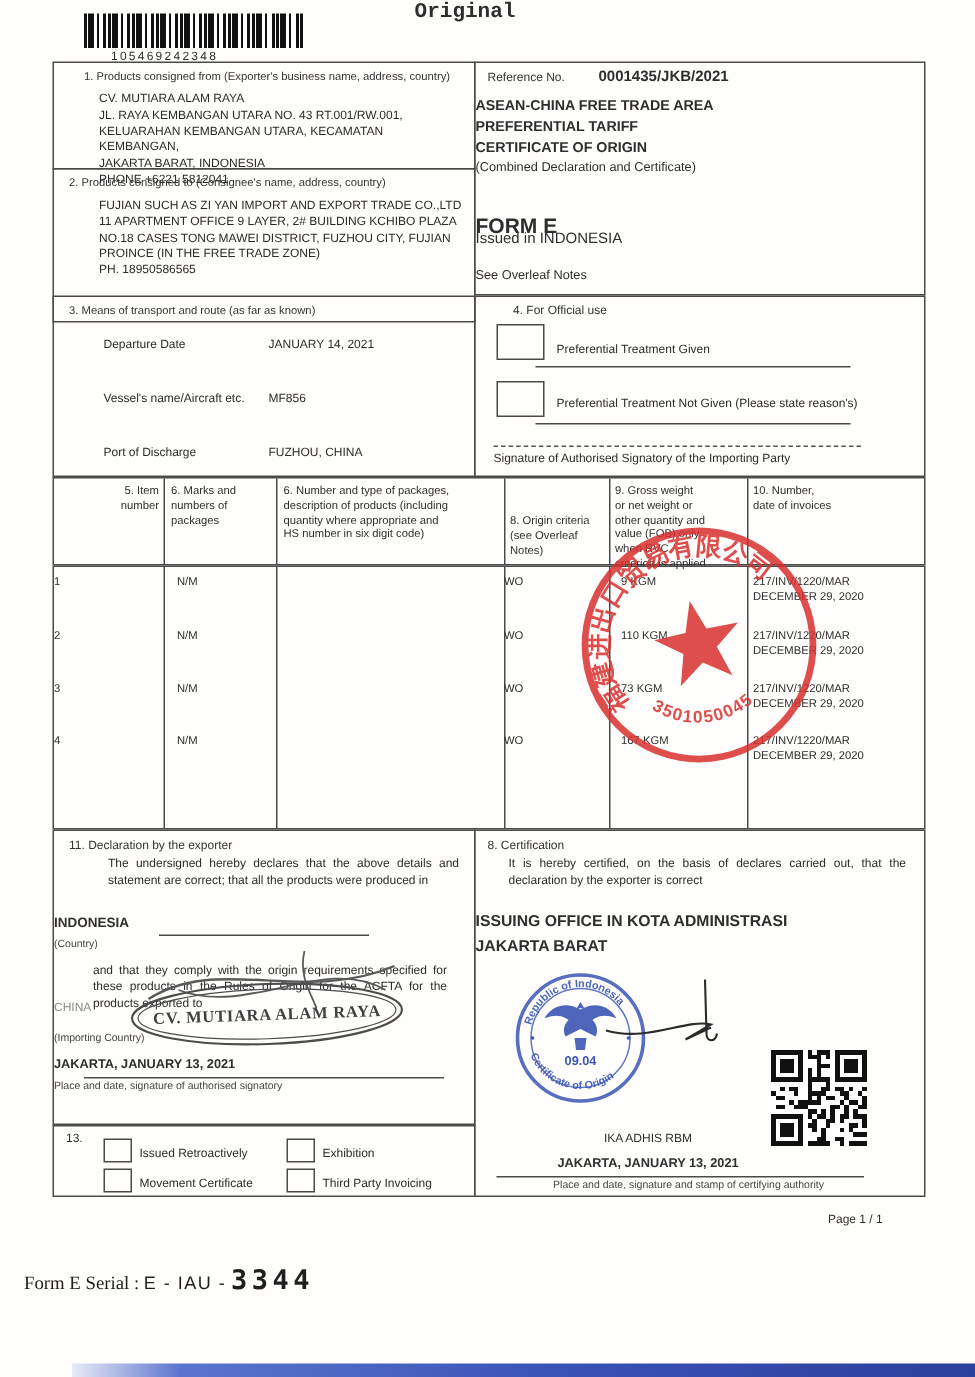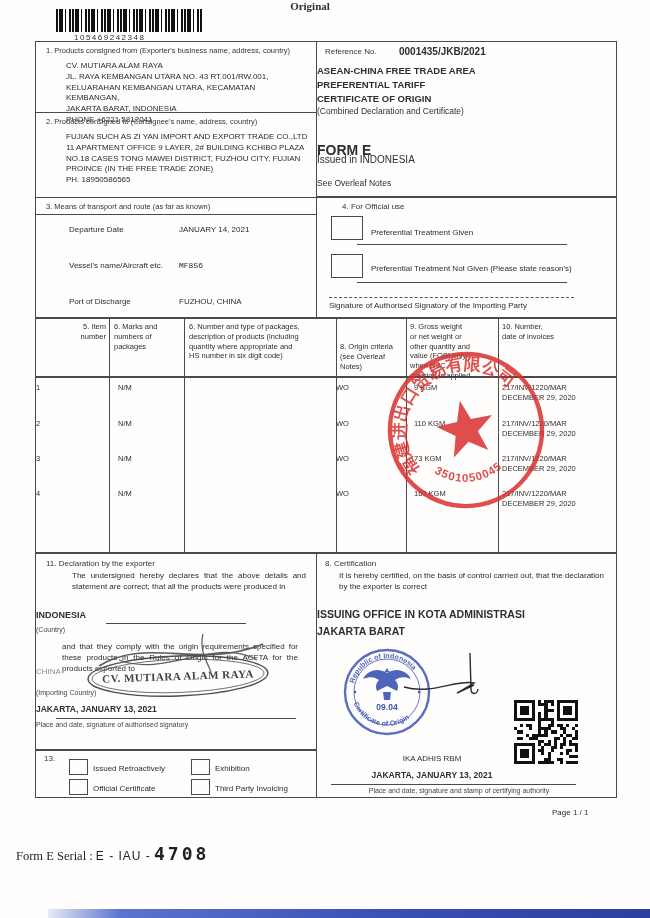--- a/index.html
+++ b/index.html
@@ -22,27 +22,27 @@
   
   .vline{position:absolute;top:0;bottom:0;border-left:1px solid #4a4a4a;}
   .cell{position:absolute;font-size:7.5px;line-height:1.3;}
   #bottom-bar{background:linear-gradient(90deg,rgba(100,125,215,0.15),#5b74cf 12%,#3a51b5 55%,#2b3f9e);}
 </style>
 </head>
 <body>
 
 <div id="page">
 
-  <div class="abs serif bold" style="left:0;top:2;width:620px;text-align:center;font-size:11px;">Original</div>
+  <div class="abs serif bold" style="left:0;top:2;width:620px;text-align:center;font-size:14px;font-family:Liberation Mono, monospace;">Original</div>
 
   <div id="barcode" class="abs" style="left:56px;top:9px;width:146px;height:23px;"></div>
   <div class="abs" style="left:74px;top:33px;font-size:8px;letter-spacing:1.5px;">105469242348</div>
 
   <div class="box" style="left:35px;top:41px;width:282px;height:72px;">
-    <div class="lbl" style="padding:4px 6px 0 10px;">1.  Products consigned from (Exporter's business name, address, country)</div>
+    <div class="lbl" style="padding:4px 6px 0 10px;text-align:center;">1.  Products consigned from (Exporter's business name, address, country)</div>
     <div class="txt pre" style="margin:6px 6px 0 30px;">CV. MUTIARA ALAM RAYA
 JL. RAYA KEMBANGAN UTARA NO. 43 RT.001/RW.001,
 KELUARAHAN KEMBANGAN UTARA, KECAMATAN KEMBANGAN,
 JAKARTA BARAT, INDONESIA
 PHONE +6221 5812041</div>
   </div>
 
   <div class="box" style="left:35px;top:112px;width:282px;height:103px;">
     <div class="lbl" style="padding:4px 6px 0 10px;">2.  Products consigned to (Consignee's name, address, country)</div>
     <div class="txt pre" style="margin:6px 6px 0 30px;">FUJIAN SUCH AS ZI YAN IMPORT AND EXPORT TRADE CO.,LTD
@@ -62,21 +62,21 @@
     <div class="ctr bold" style="position:absolute;left:0;top:100px;width:100%;font-size:14px;">FORM E</div>
     <div class="ctr" style="position:absolute;left:0;top:112px;width:100%;font-size:10px;">Issued in INDONESIA</div>
     <div class="ctr" style="position:absolute;left:0;top:136px;width:100%;font-size:8.5px;">See Overleaf Notes</div>
   </div>
 
   <div class="box" style="left:35px;top:197px;width:282px;height:121px;">
     <div class="lbl" style="padding:4px 6px 0 10px;">3.  Means of transport and route (as far as known)</div>
     <div class="txt" style="position:absolute;left:33px;top:27px;">Departure Date</div>
     <div class="txt" style="position:absolute;left:143px;top:27px;">JANUARY 14, 2021</div>
     <div class="txt" style="position:absolute;left:33px;top:63px;">Vessel's name/Aircraft etc.</div>
-    <div class="txt" style="position:absolute;left:143px;top:63px;font-family:Liberation Mono, monospace;">MF856</div>
+    <div class="txt" style="position:absolute;left:143px;top:63px;">MF856</div>
     <div class="txt" style="position:absolute;left:33px;top:99px;">Port of Discharge</div>
     <div class="txt" style="position:absolute;left:143px;top:99px;">FUZHOU, CHINA</div>
   </div>
 
   <div class="box" style="left:316px;top:197px;width:301px;height:121px;">
     <div class="lbl" style="padding:4px 6px 0 8px;font-size:8px;margin-left:17px;">4.  For Official use</div>
     <span class="cb" style="position:absolute;left:14px;top:18px;width:30px;height:22px;"></span>
     <div class="txt" style="position:absolute;left:54px;top:30px;">Preferential Treatment Given</div>
     <div class="uline" style="position:absolute;left:40px;top:46px;width:210px;"></div>
     <span class="cb" style="position:absolute;left:14px;top:56px;width:30px;height:22px;"></span>
@@ -170,21 +170,21 @@
 
     <svg class="abs" style="left:48px;top:100px;transform:rotate(-2deg);" width="188" height="44" viewBox="0 0 188 44">
       <ellipse cx="94" cy="22" rx="90" ry="20" fill="none" stroke="#4c4c4c" stroke-width="1.4"></ellipse>
       <ellipse cx="94" cy="22" rx="86" ry="16.5" fill="none" stroke="#4c4c4c" stroke-width="0.8"></ellipse>
       <text x="94" y="26" text-anchor="middle" font-family="Liberation Serif,serif" font-size="11" font-weight="bold" fill="#414141" letter-spacing="0.5">CV. MUTIARA ALAM RAYA</text>
     </svg>
   </div>
 
   <div class="box" style="left:316px;top:553px;width:301px;height:245px;">
     <div class="lbl" style="padding:5px 6px 0 8px;font-size:8px;">8.  Certification</div>
-    <div class="txt" style="margin:3px 12px 0 22px;text-align:justify;">It is hereby certified, on the basis of control carried out, that the declaration by the exporter is correct</div>
+    <div class="txt" style="margin:3px 12px 0 22px;text-align:justify;">It is hereby certified, on the basis of declares carried out, that the declaration by the exporter is correct</div>
     <div class="ctr bold pre" style="position:absolute;left:0;top:52px;width:100%;font-size:10.5px;line-height:1.6;">ISSUING OFFICE IN KOTA ADMINISTRASI
 JAKARTA BARAT</div>
     <div style="position:absolute;left:30px;top:200px;width:170px;text-align:center;font-size:8px;">IKA ADHIS RBM</div>
     <div class="bold" style="position:absolute;left:30px;top:216px;width:170px;text-align:center;font-size:8.5px;">JAKARTA, JANUARY 13, 2021</div>
     <div class="uline" style="position:absolute;left:14px;top:230px;width:245px;"></div>
     <div class="cap" style="position:absolute;left:22px;top:233px;width:240px;text-align:center;">Place and date, signature and stamp of certifying authority</div>
 
     <svg class="abs" style="left:22px;top:92px;" width="96" height="94" viewBox="0 0 96 94">
       <circle cx="48" cy="46" r="42" fill="none" stroke="#3b55b5" stroke-width="2.4" opacity="0.85"></circle>
       <circle cx="48" cy="46" r="33" fill="none" stroke="#3b55b5" stroke-width="1" opacity="0.8"></circle>
@@ -345,21 +345,21 @@
       </svg>
   </div>
 
   <div class="box" style="left:35px;top:750px;width:282px;height:48px;">
     <div class="lbl" style="position:absolute;left:8px;top:3px;font-size:8px;">13.</div>
     <span class="cb" style="position:absolute;left:33px;top:8px;width:17px;height:14px;"></span>
     <div class="txt" style="position:absolute;left:57px;top:13px;">Issued Retroactively</div>
     <span class="cb" style="position:absolute;left:155px;top:8px;width:17px;height:14px;"></span>
     <div class="txt" style="position:absolute;left:179px;top:13px;">Exhibition</div>
     <span class="cb" style="position:absolute;left:33px;top:28px;width:17px;height:14px;"></span>
-    <div class="txt" style="position:absolute;left:57px;top:33px;">Official Certificate</div>
+    <div class="txt" style="position:absolute;left:57px;top:33px;">Movement Certificate</div>
     <span class="cb" style="position:absolute;left:155px;top:28px;width:17px;height:14px;"></span>
     <div class="txt" style="position:absolute;left:179px;top:33px;">Third Party Invoicing</div>
   </div>
 
   <svg class="abs" style="left:382px;top:346px;transform:rotate(-12deg);opacity:0.85;" width="168" height="168" viewBox="0 0 168 168">
     <circle cx="84" cy="84" r="76" fill="none" stroke="#d8302e" stroke-width="4.5"></circle>
     <defs>
       <path id="rring" d="M 33,118 A 61,61 0 1 1 135,118"></path>
       <path id="rnum" d="M 34,105 A 56,56 0 0 0 134,105"></path>
     </defs>
@@ -370,17 +370,17 @@
       <textPath href="#rnum" startOffset="14%">3501050045</textPath>
     </text>
     <polygon fill="#d8302e" points="84,54 91.1,74.3 112.5,74.7 95.4,87.7 101.6,108.3 84,96 66.4,108.3 72.6,87.7 55.5,74.7 76.9,74.3"></polygon>
   </svg>
 
   <div class="abs" style="left:552px;top:808px;font-size:8px;">Page 1 / 1</div>
 
   <div class="abs serif" style="left:16px;top:843px;font-size:12.5px;color:#1f1f1f;">
     <span>Form E Serial :</span>
     <span style="font-family:'Liberation Sans',sans-serif;font-size:12px;letter-spacing:1px;">E - IAU -</span>
-    <span class="bold" style="font-size:18px;letter-spacing:3px;font-family:'DejaVu Sans Mono',monospace;">4708</span>
+    <span class="bold" style="font-size:18px;letter-spacing:3px;font-family:'DejaVu Sans Mono',monospace;">3344</span>
   </div>
 
   <div id="bottom-bar" class="abs" style="left:48px;top:909px;width:602px;height:9px;"></div>
 </div>
 
 </body></html>

